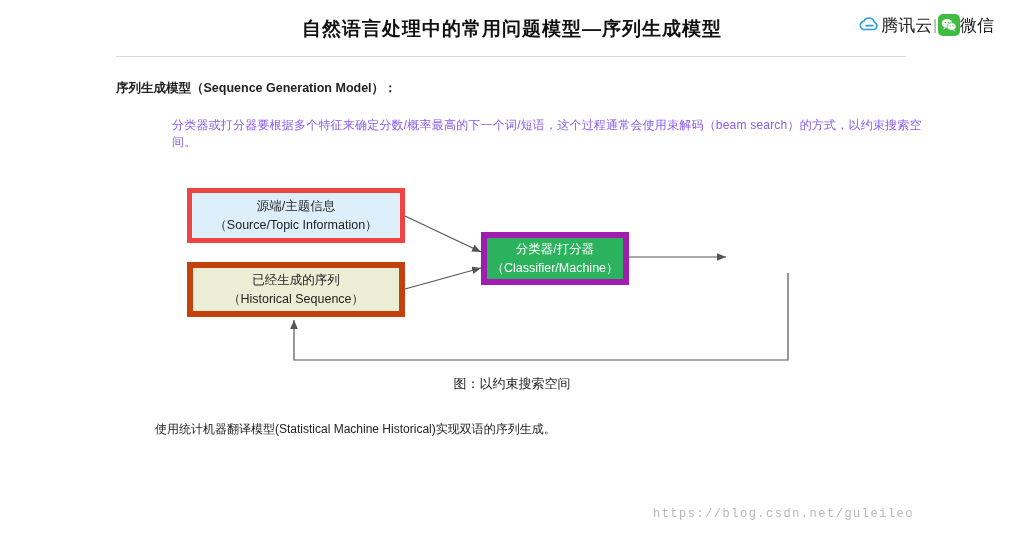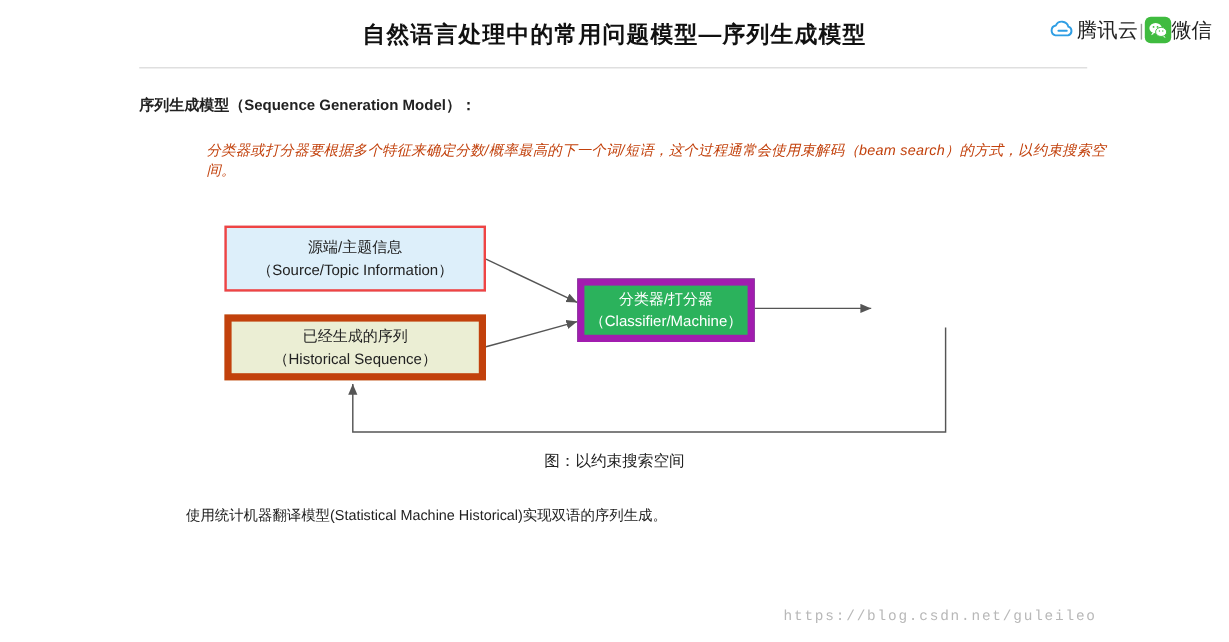--- a/index.html
+++ b/index.html
@@ -42,21 +42,21 @@
   .header-rule {
     position: absolute;
     left: 116px;
     top: 56px;
     width: 790px;
     height: 1px;
     background: #d8d8d8;
   }
   .brand {
     position: absolute;
-    right: 14px;
+    right: 30px;
     top: 12px;
     display: flex;
     align-items: center;
     gap: 0;
     height: 26px;
     justify-content: center;
   }
   .brand-cloud-icon {
     width: 24px;
     height: 24px;
@@ -95,23 +95,22 @@
     top: 80px;
     font-size: 12.5px;
     font-weight: bold;
     color: #222;
   }
   .intro-line {
     position: absolute;
     left: 172px;
     top: 117px;
     font-size: 12px;
-    color: #c2410c;
+    color: #8b5cf6;
     letter-spacing: 0.2px;
-    font-style: italic;
   }
   .caption {
     position: absolute;
     left: 0;
     top: 375px;
     width: 1024px;
     text-align: center;
     font-size: 13px;
     color: #222;
   }
@@ -156,21 +155,21 @@
     text-align: center;
     line-height: 19px;
   }
   .node .l1, .node .l2 { display: block; }
   .node-source {
     left: 187px;
     top: 188px;
     width: 218px;
     height: 55px;
     background: #ddeffa;
-    border: 2px solid #ef4444;
+    border: 5px solid #ef4444;
     color: #222;
     font-size: 12.5px;
   }
   .node-history {
     left: 187px;
     top: 262px;
     width: 218px;
     height: 55px;
     background: #ebeed4;
     border: 6px solid #c2410c;

